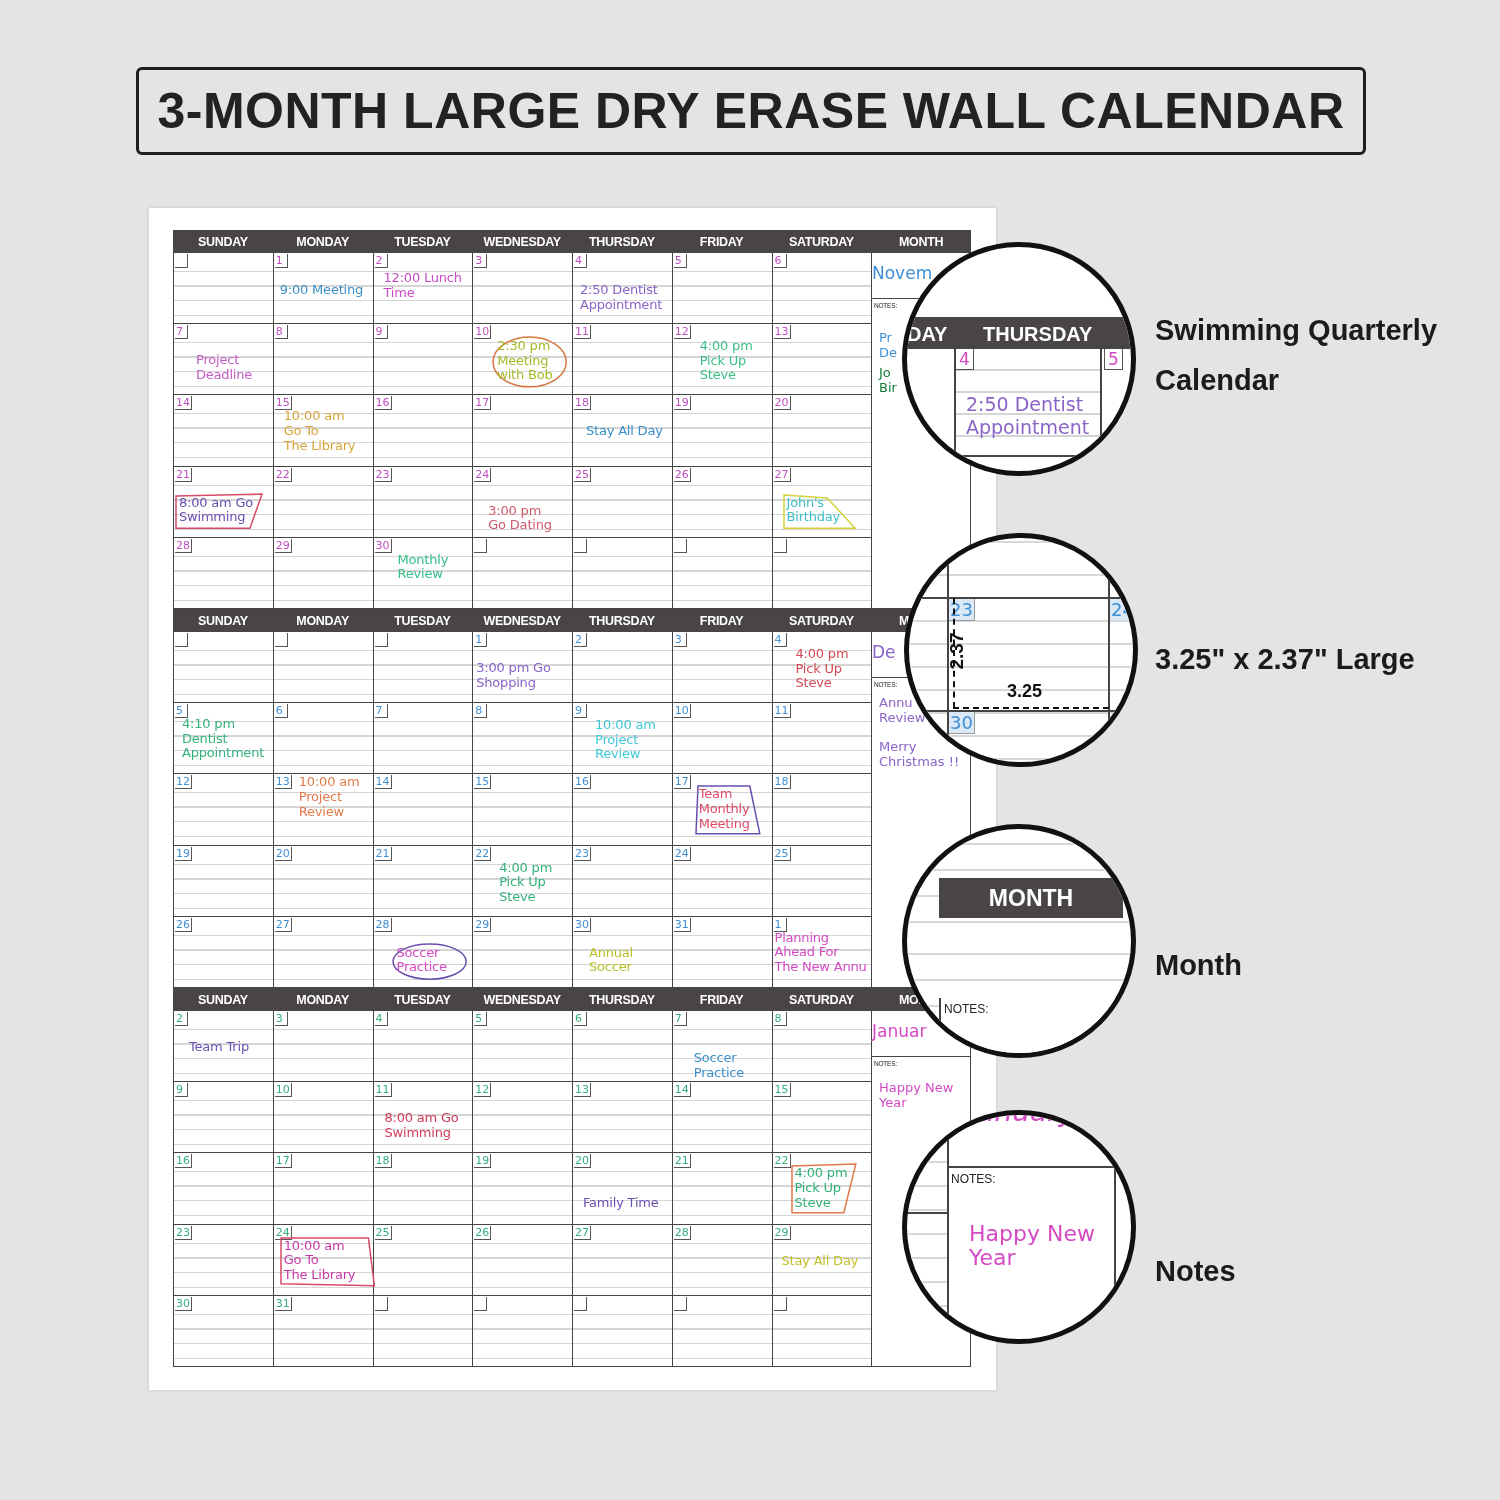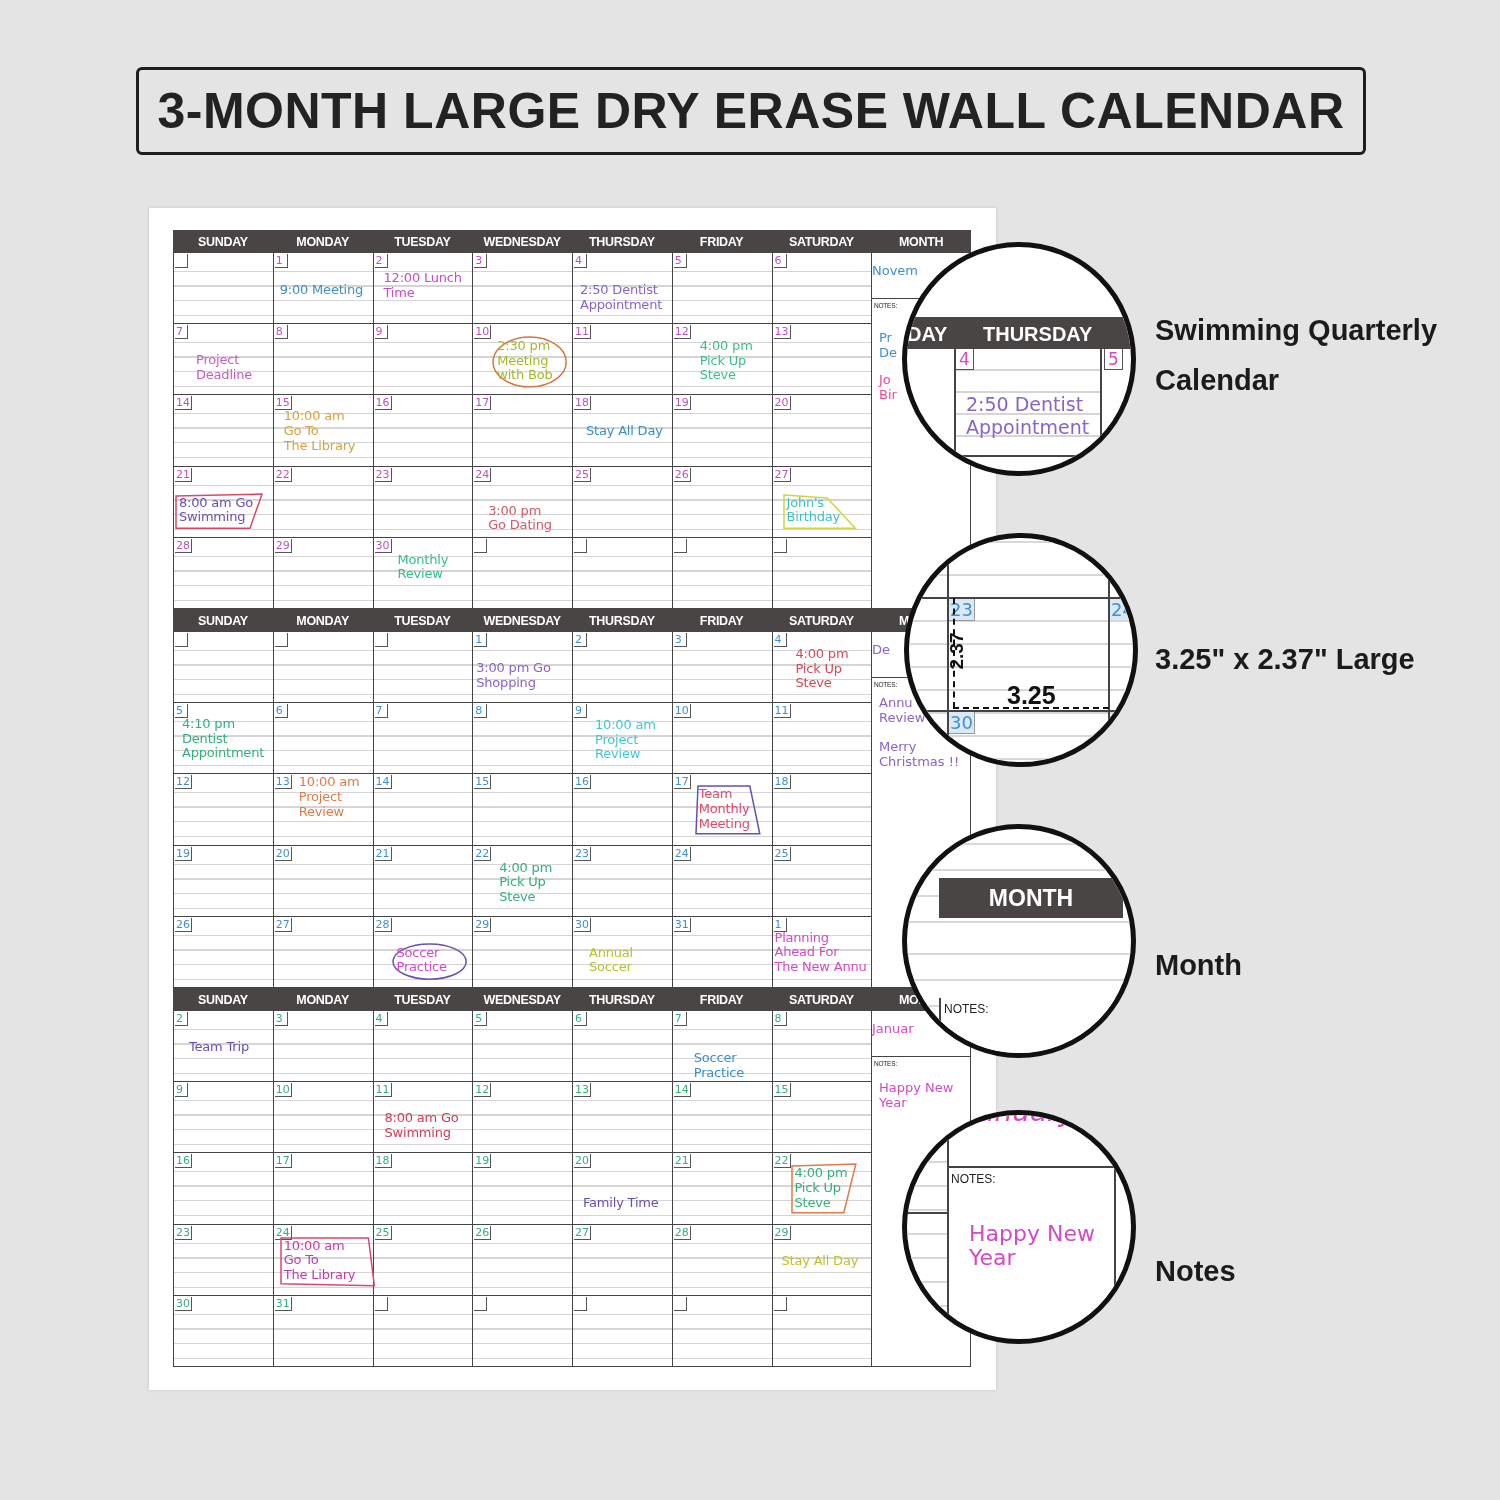--- a/index.html
+++ b/index.html
@@ -61,21 +61,21 @@
 
   .month-col {
     position: absolute; left: 698px; top: 23px; width: 100px; height: 356px;
     border-left: 1.5px solid #444; border-right: 1.5px solid #444; border-bottom: 1.5px solid #444;
   }
   .month-name {
     height: 46px; border-bottom: 1.5px solid #444; position: relative;
   }
   .month-name span {
     position: absolute; left: 0; top: 10px; font-family: "DejaVu Sans", sans-serif;
-    font-size: 13px; white-space: nowrap;
+    font-size: 17px; white-space: nowrap;
   }
   .notes-label { font-size: 6.5px; padding: 3px 2px; color: #222; letter-spacing: -0.2px; }
   .month-note {
     position: absolute; font-family: "DejaVu Sans", sans-serif; font-size: 13px;
     line-height: 14.6px; white-space: pre; left: 7px;
   }
 
   .callout {
     position: absolute; width: 234px; height: 234px; border-radius: 50%;
     border: 5px solid #111; background: #fff; overflow: hidden;
@@ -247,21 +247,21 @@
         <span class="note" style="left: 223.5px; top: 299.8px; color: rgb(52, 192, 135);">Monthly
 Review</span>
       </div>
       <div class="month-col">
         <div class="month-name">
           <span style="color: rgb(63, 143, 212);">Novem</span>
         </div>
         <div class="notes-label">NOTES:</div>
         <span class="month-note" style="top: 78px; color: rgb(63, 143, 212);">Pr
 De</span>
-        <span class="month-note" style="top: 120px; color: #ec4899;">Jo
+        <span class="month-note" style="top: 113px; color: #15803d;">Jo
 Bir</span>
       </div>
     </div>
     <div class="month-block mb1">
       <div class="hdr">
         <div>SUNDAY</div>
         <div>MONDAY</div>
         <div>TUESDAY</div>
         <div>WEDNESDAY</div>
         <div>THURSDAY</div>
@@ -588,21 +588,21 @@
   <div style="position:absolute; left:38px; top:0; width:2px; height:240px; background:#444;"></div>
   <div style="position:absolute; left:199px; top:0; width:2px; height:240px; background:#444;"></div>
   <div style="position:absolute; left:0; top:59px; width:240px; height:2px; background:#444;"></div>
   <div style="position:absolute; left:0; top:172px; width:240px; height:2px; background:#444;"></div>
   <span style="position:absolute; left:40px; top:61px; font-family:'DejaVu Sans',sans-serif; font-size:18px; color:#3f8fd4; background:#dbe9f6; padding:0 1px; border:1px solid #999; border-top:none; border-left:none;">23</span>
   <span style="position:absolute; left:201px; top:61px; font-family:'DejaVu Sans',sans-serif; font-size:18px; color:#3f8fd4; background:#dbe9f6; padding:0 1px;">24</span>
   <span style="position:absolute; left:40px; top:174px; font-family:'DejaVu Sans',sans-serif; font-size:18px; color:#3f8fd4; background:#dbe9f6; padding:0 1px; border:1px solid #999; border-top:none; border-left:none;">30</span>
   <div style="position:absolute; left:44px; top:60px; width:0; height:110px; border-left:2px dashed #111;"></div>
   <div style="position:absolute; left:44px; top:169px; width:156px; height:0; border-top:2px dashed #111;"></div>
   <span style="position:absolute; left:30px; top:102px; transform:rotate(-90deg); font-size:19px; font-weight:700; color:#111;">2.37</span>
-  <span style="position:absolute; left:98px; top:143px; font-size:25px; font-weight:700; color:#111;">3.25</span>
+  <span style="position:absolute; left:98px; top:143px; font-size:18px; font-weight:700; color:#111;">3.25</span>
 </div>
 <div class="c-label" style="left:1155px; top:634px; white-space:pre;">3.25" x 2.37" Large</div>
 
 <div class="callout" style="left:902px; top:824px;">
   <div style="position:absolute; left:0; top:0; width:240px; height:240px; background:repeating-linear-gradient(to bottom,transparent 0,transparent 24px,#d8d8d8 24px,#d8d8d8 26px); background-position:0 100px;"></div>
   <div style="position:absolute; left:32px; top:49px; width:184px; height:40px; background:#4a4545; display:flex; align-items:center; justify-content:center;">
     <span style="color:#fff; font-weight:700; font-size:23px;">MONTH</span>
   </div>
   <div style="position:absolute; left:32px; top:169px; width:184px; height:80px; border-left:2px solid #444; border-right:2px solid #444; background:#fff;">
     <span style="position:absolute; left:3px; top:4px; font-size:12px; color:#222;">NOTES:</span>

